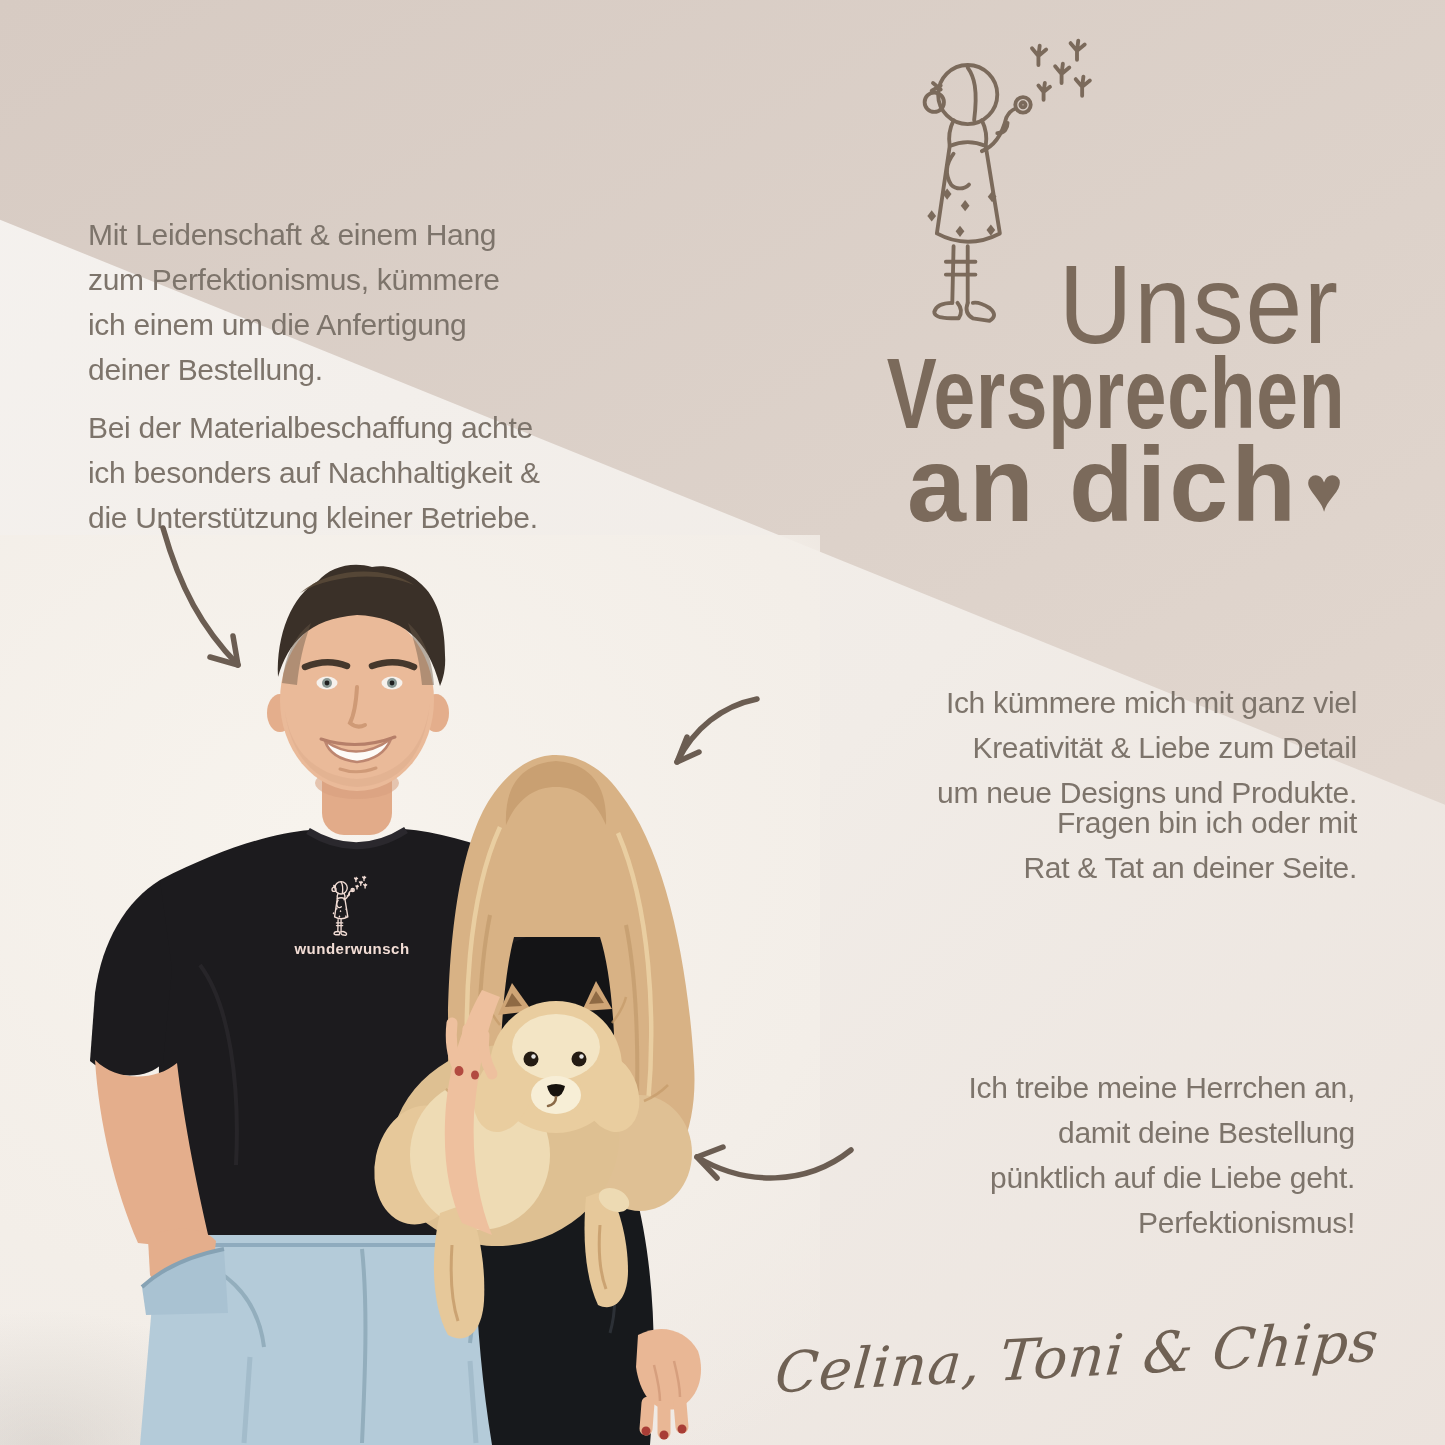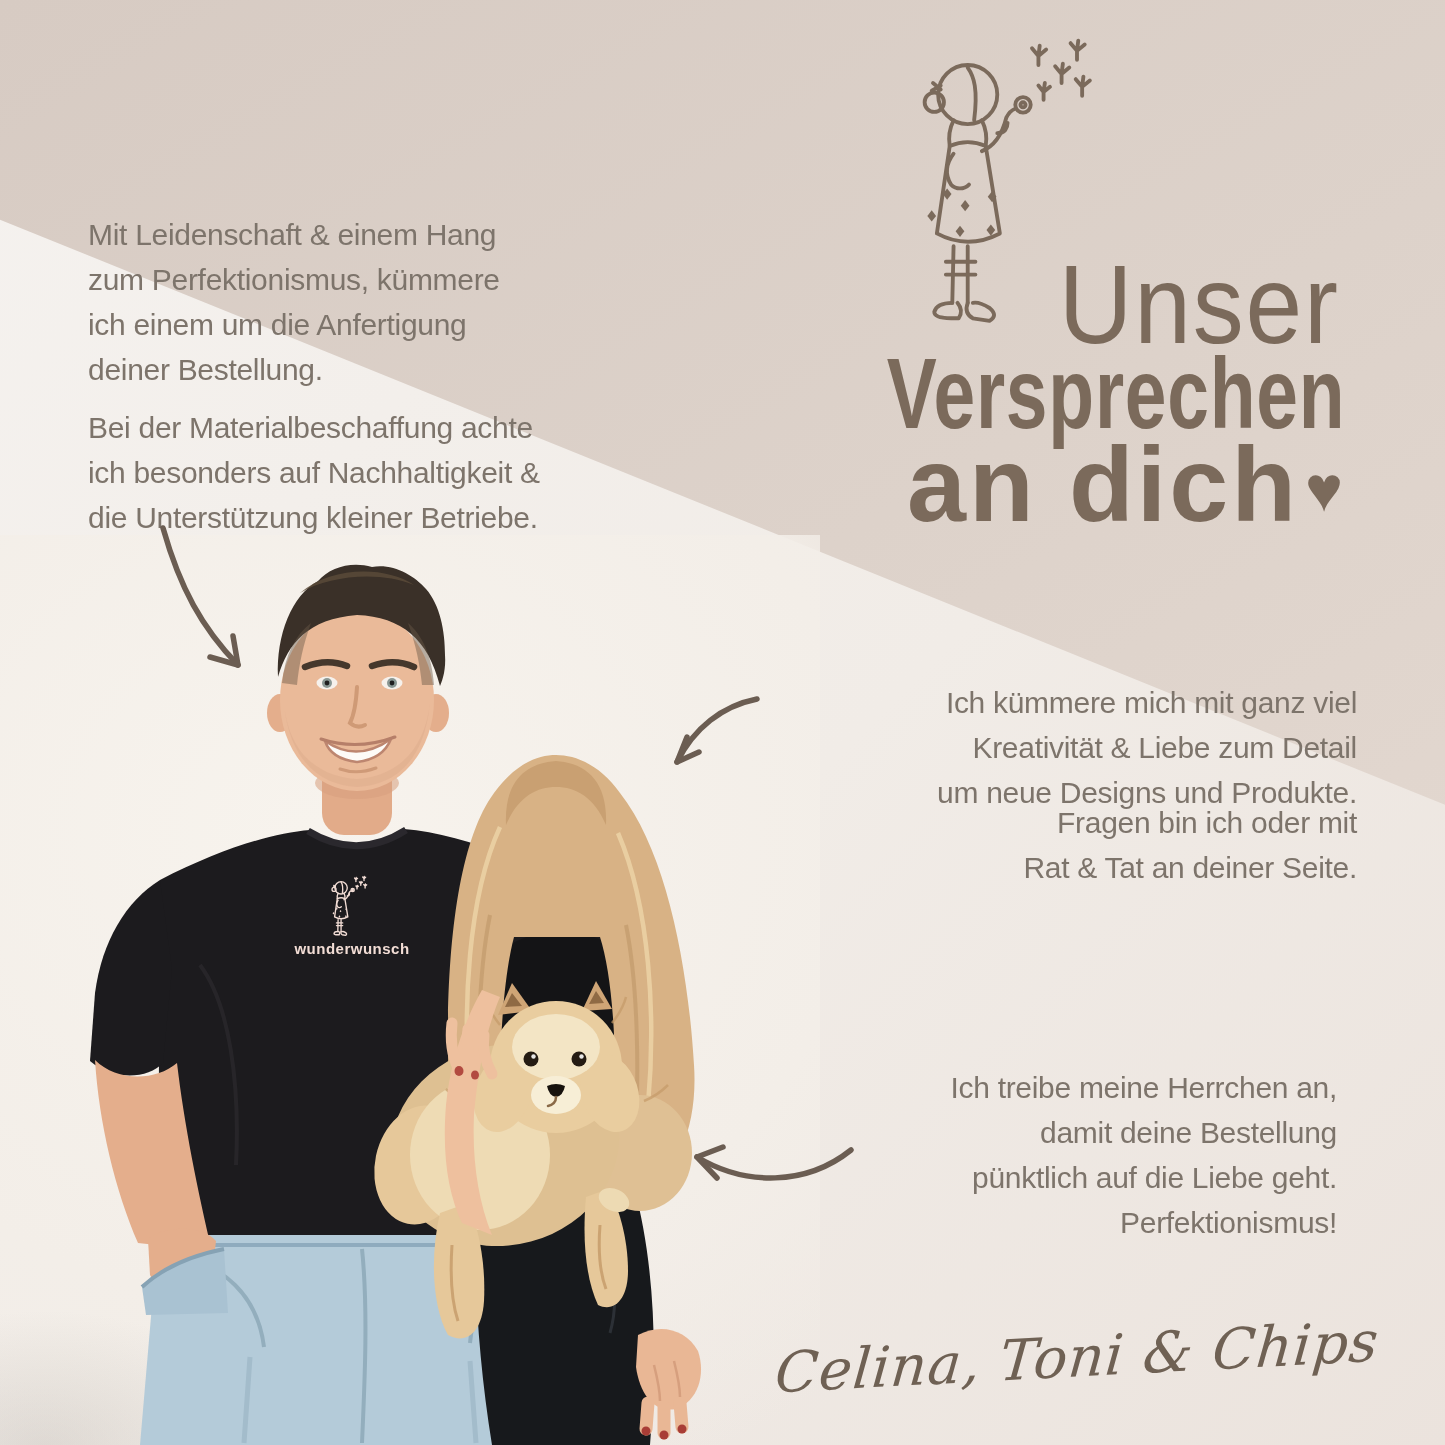--- a/index.html
+++ b/index.html
@@ -21,21 +21,21 @@
     position:absolute;left:-80px;top:1200px;width:500px;height:260px;
     background:radial-gradient(60% 70% at 25% 95%,rgba(176,170,164,.30),rgba(176,170,164,0) 75%);
   }
   .para{position:absolute;color:#7d746b;font-size:30px;line-height:45px;letter-spacing:-.3px;}
   .para .line{white-space:nowrap;}
   .left-col{left:88px;top:212px;text-align:left;}
   .gap{height:13px;}
   .right-al{text-align:right;}
   .rc-a{right:88px;top:645px;margin-top:35px;}
   .rc-b{right:88px;top:800px;}
-  .rc-c{right:108px;top:1065px;}
+  .rc-c{right:90px;top:1065px;}
   .title{position:absolute;color:#7b6a5b;white-space:nowrap;}
   .t-unser{right:105px;top:240px;font-size:112px;letter-spacing:2px;transform:scaleX(.91);transform-origin:right center;}
   .t-versprechen{right:100px;top:336px;font-size:100px;font-weight:bold;letter-spacing:1px;transform:scaleX(.75);transform-origin:right center;}
   .t-andich{right:102px;top:424px;font-size:106px;letter-spacing:3px;font-weight:bold;}
   .t-andich .heart{font-size:64px;letter-spacing:0;vertical-align:10px;margin-left:6px;}
   .logo-girl{position:absolute;left:915px;top:30px;width:180px;height:304px;}
   .figure{position:absolute;left:0;top:545px;width:800px;height:900px;}
   .arrows{position:absolute;inset:0;pointer-events:none;}
   .signature{
     position:absolute;right:125px;top:1326px;width:545px;text-align:center;

